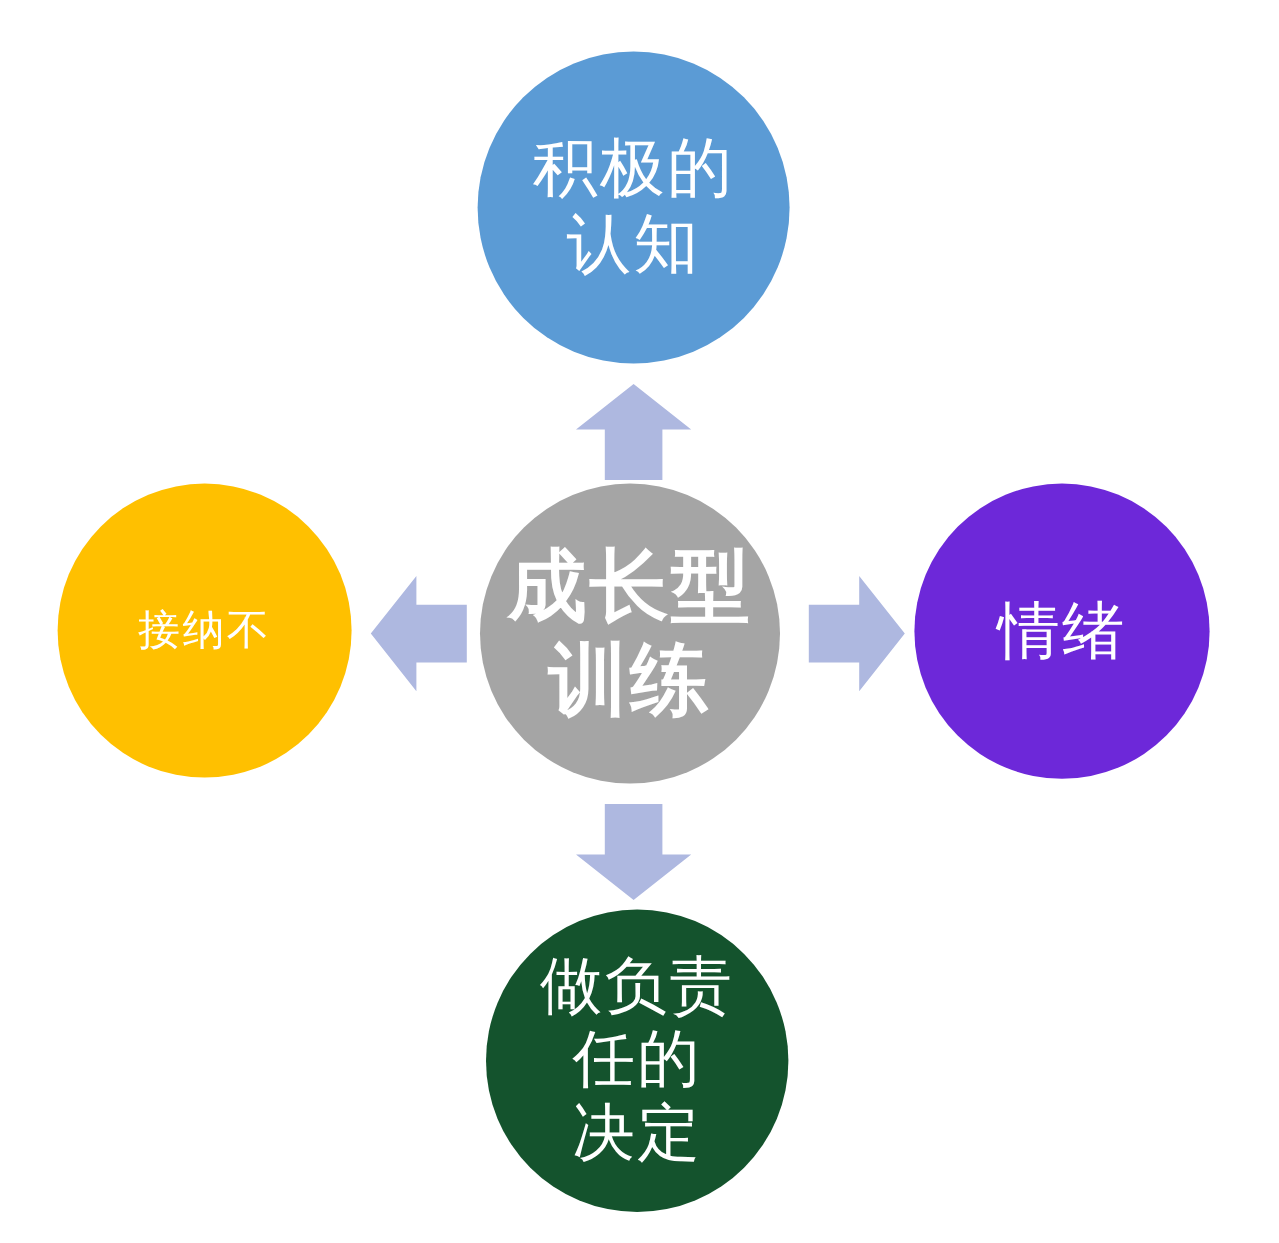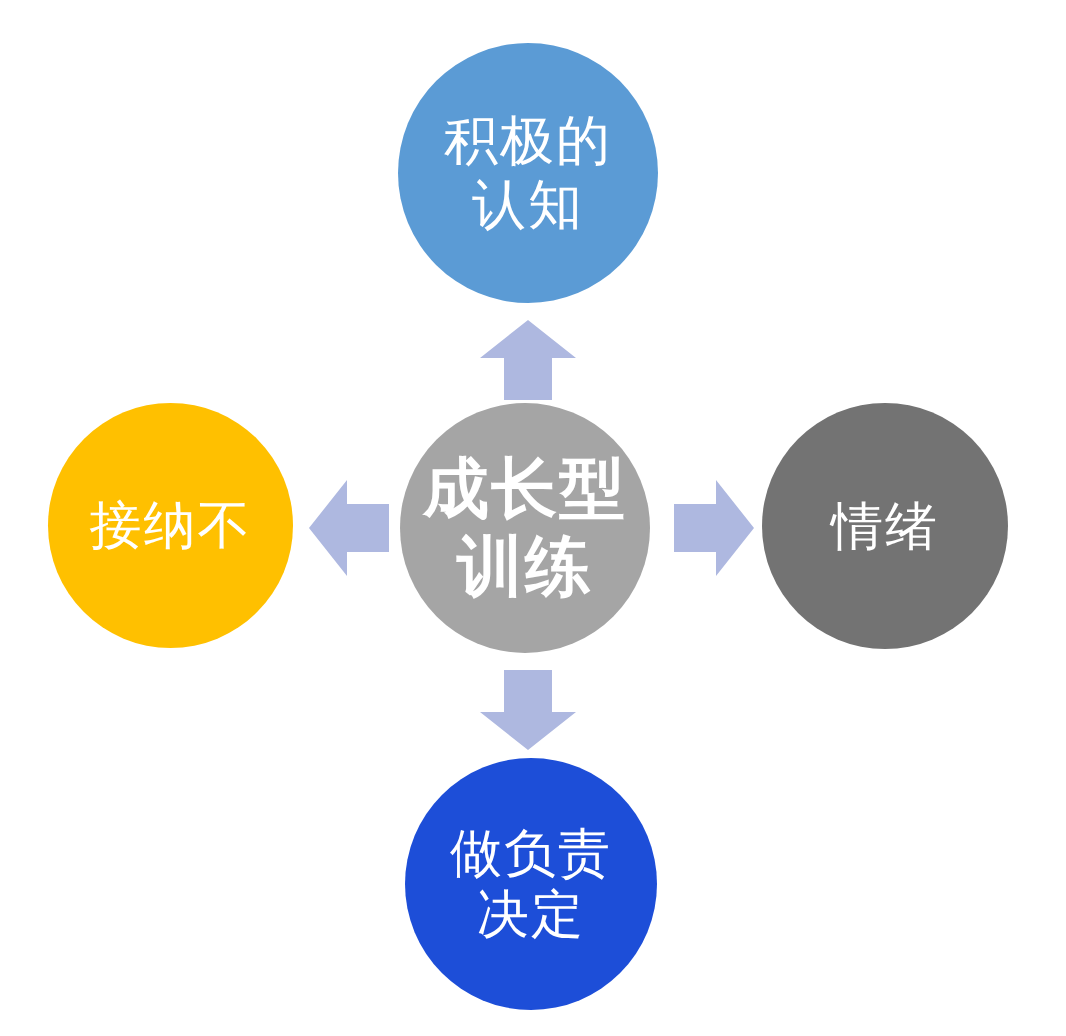--- a/index.html
+++ b/index.html
@@ -63,21 +63,21 @@
   #node-center .line:nth-child(3) { margin-top: 2px; }
 
   
   #node-left {
     left: 48px;
     top: 403px;
     width: 245px;
     height: 245px;
     background: #FFC000;
   }
-  #node-left .line { font-size: 52px; line-height: 1.30; }
+  #node-left .line { font-size: 35px; line-height: 1.30; }
 
   
   #node-right {
     left: 762px;
     top: 403px;
     width: 246px;
     height: 246px;
     background: #ED7D31;
   }
   #node-right .line { font-size: 52px; line-height: 1.55; }
@@ -114,26 +114,27 @@
 
   <div class="node" id="node-left" style="background: rgb(255, 192, 0);">
     <span class="line">接纳不</span>
   </div>
 
   <div class="node" id="node-center" style="background: rgb(165, 165, 165);">
     <span class="line">成长型</span>
     <span class="line">训练</span>
   </div>
 
-  <div class="node" id="node-right" style="background: #737373;">
+  <div class="node" id="node-right" style="background: #6d28d9;">
     <span class="line">情绪</span>
   </div>
 
-  <div class="node" id="node-bottom" style="background: #1d4ed8;">
+  <div class="node" id="node-bottom" style="background: #14532d;">
     <span class="line">做负责</span>
+    <span class="line">任的</span>
     <span class="line">决定</span>
   </div>
 
   <svg class="arrow" id="arrow-up" viewBox="0 0 100 84">
     <polygon points="50,2 98,40 74,40 74,82 26,82 26,40 2,40" fill="#AEB8E0"></polygon>
   </svg>
 
   <svg class="arrow" id="arrow-down" viewBox="0 0 100 84">
     <polygon points="50,82 98,44 74,44 74,2 26,2 26,44 2,44" fill="#AEB8E0"></polygon>
   </svg>

